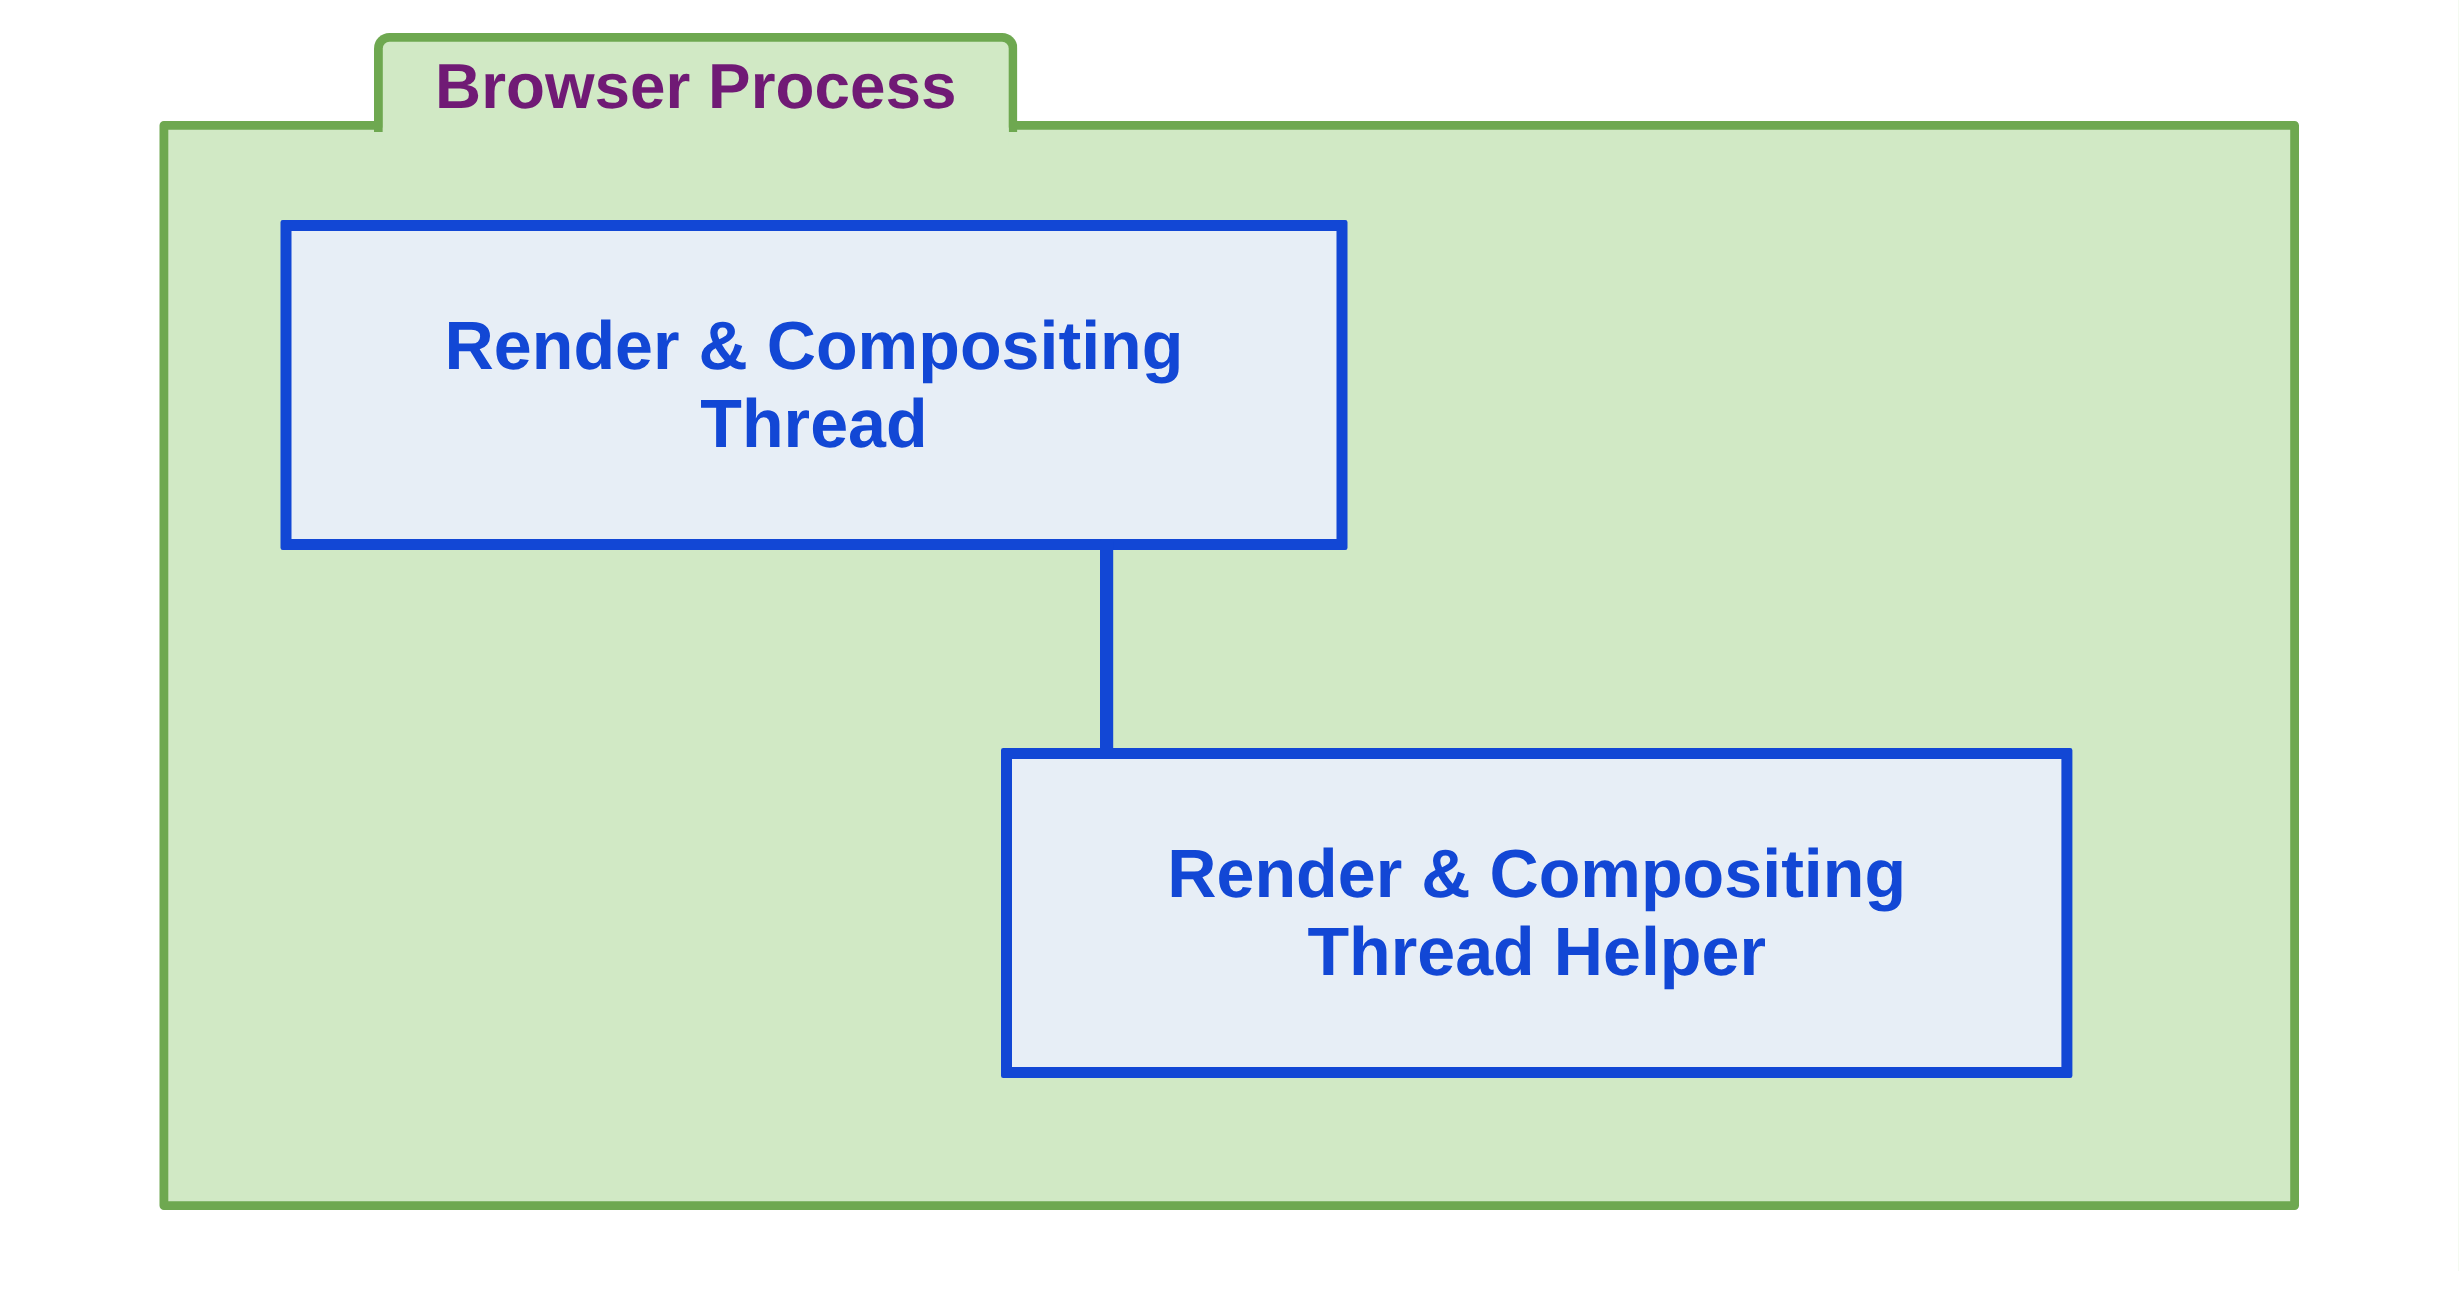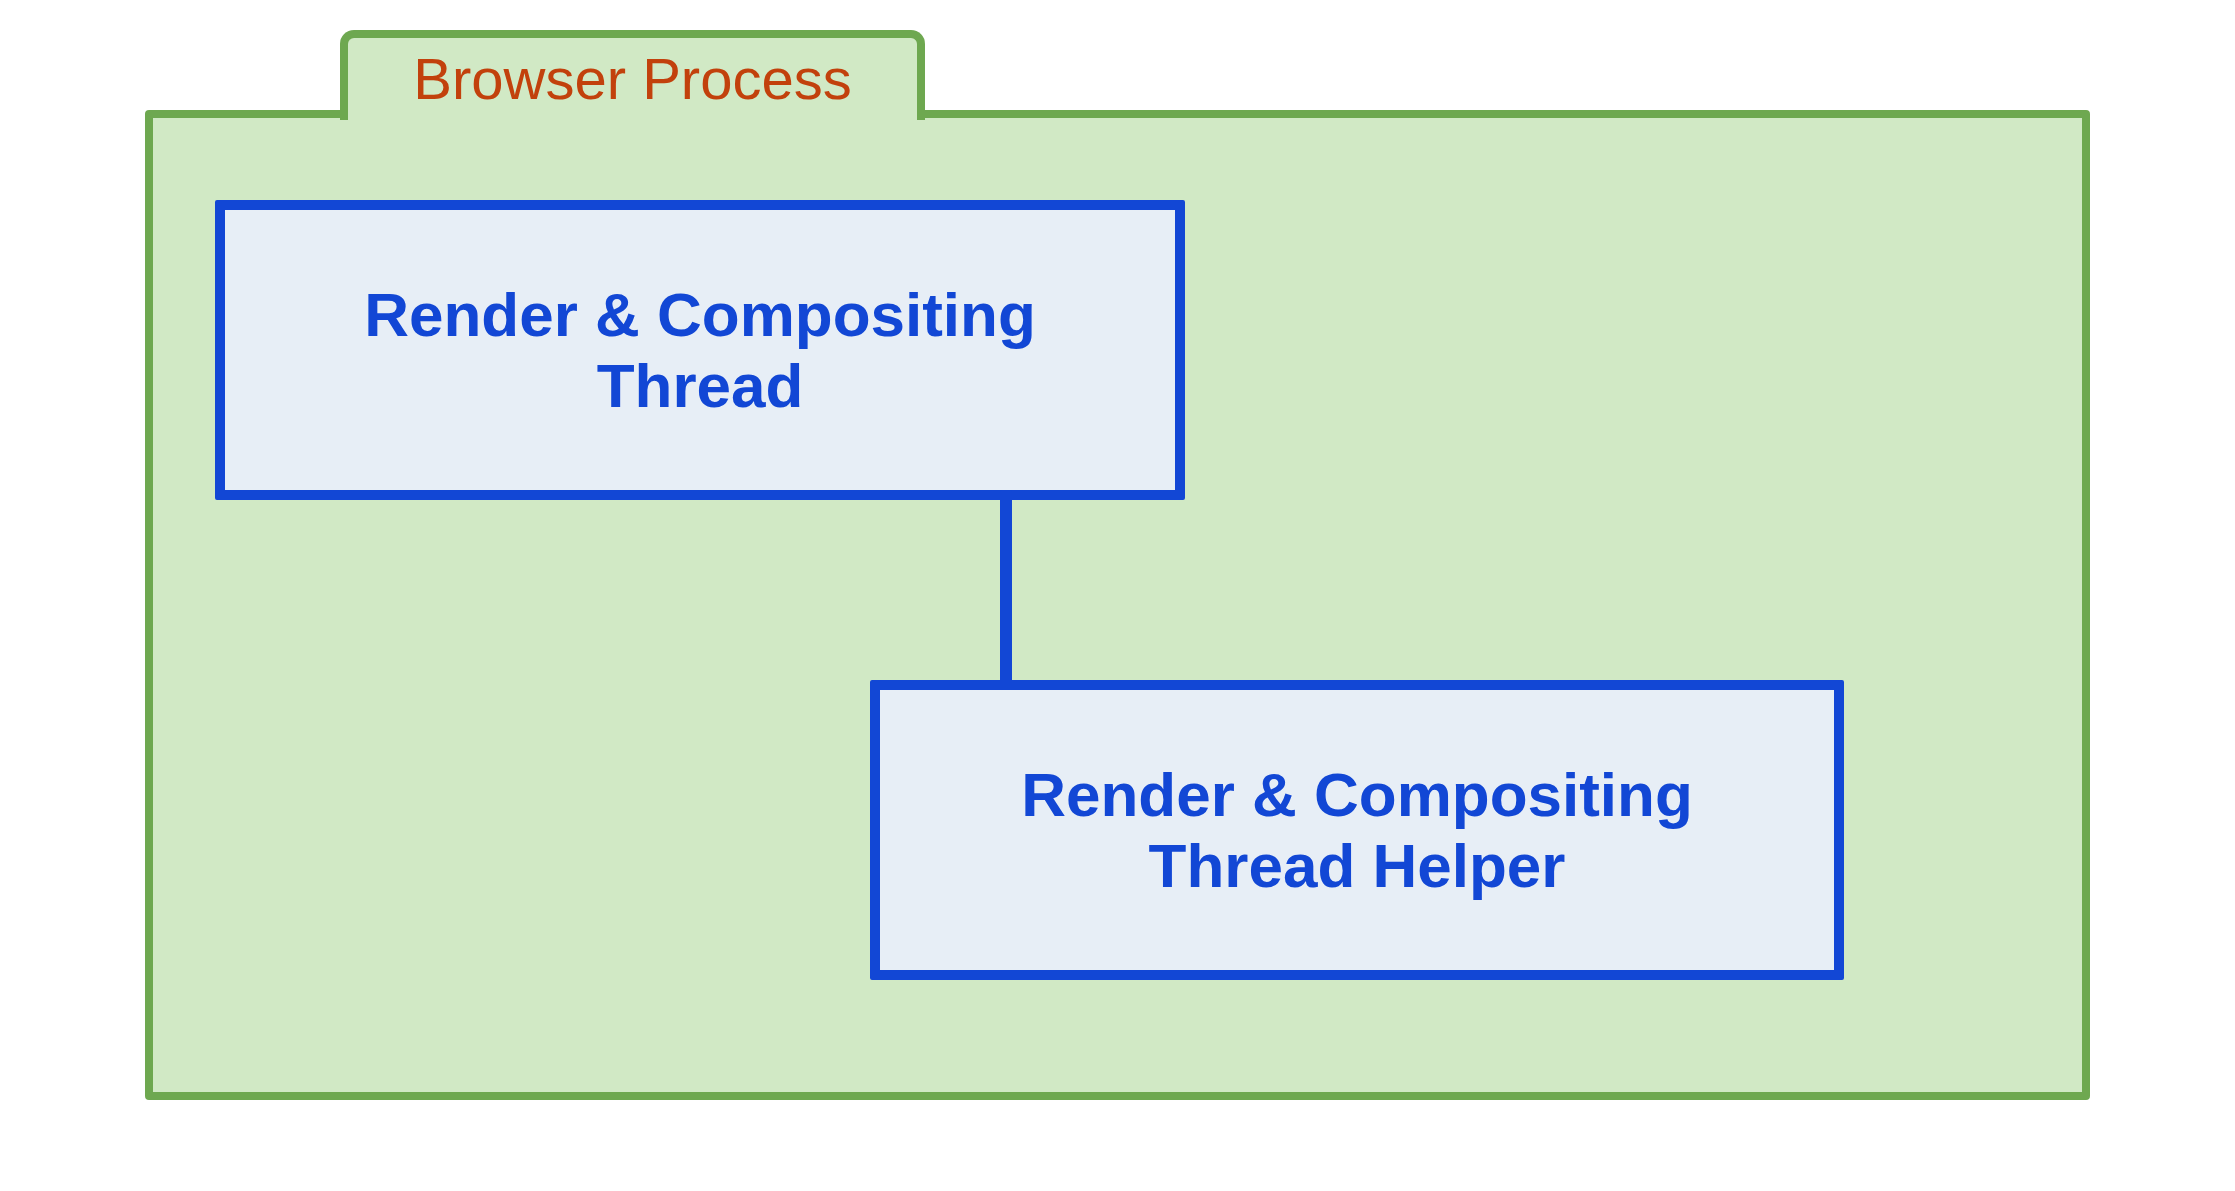--- a/index.html
+++ b/index.html
@@ -53,42 +53,43 @@
     position: absolute;
     left: 0;
     right: 0;
     bottom: -12px;
     height: 16px;
     background: #d1e9c5;
   }
   .process-tab span {
     position: relative;
     z-index: 1;
-    color: #c2410c;
+    color: #701a75;
     font-size: 58px;
-    font-weight: 400;
+    font-weight: 700;
     line-height: 1;
   }
 
   
   .thread-box {
     position: absolute;
     background: #e7eef6;
     border: 10px solid #1247d5;
     box-sizing: border-box;
     display: flex;
     align-items: center;
     justify-content: center;
     text-align: center;
     color: #1247d5;
     font-size: 62px;
     font-weight: 700;
     line-height: 1.15;
     padding: 20px 30px;
     border-radius: 2px;
+    margin-left: 40px;
   }
 
   .thread-1 {
     left: 215px;
     top: 200px;
     width: 970px;
     height: 300px;
   }
 
   .thread-2 {

